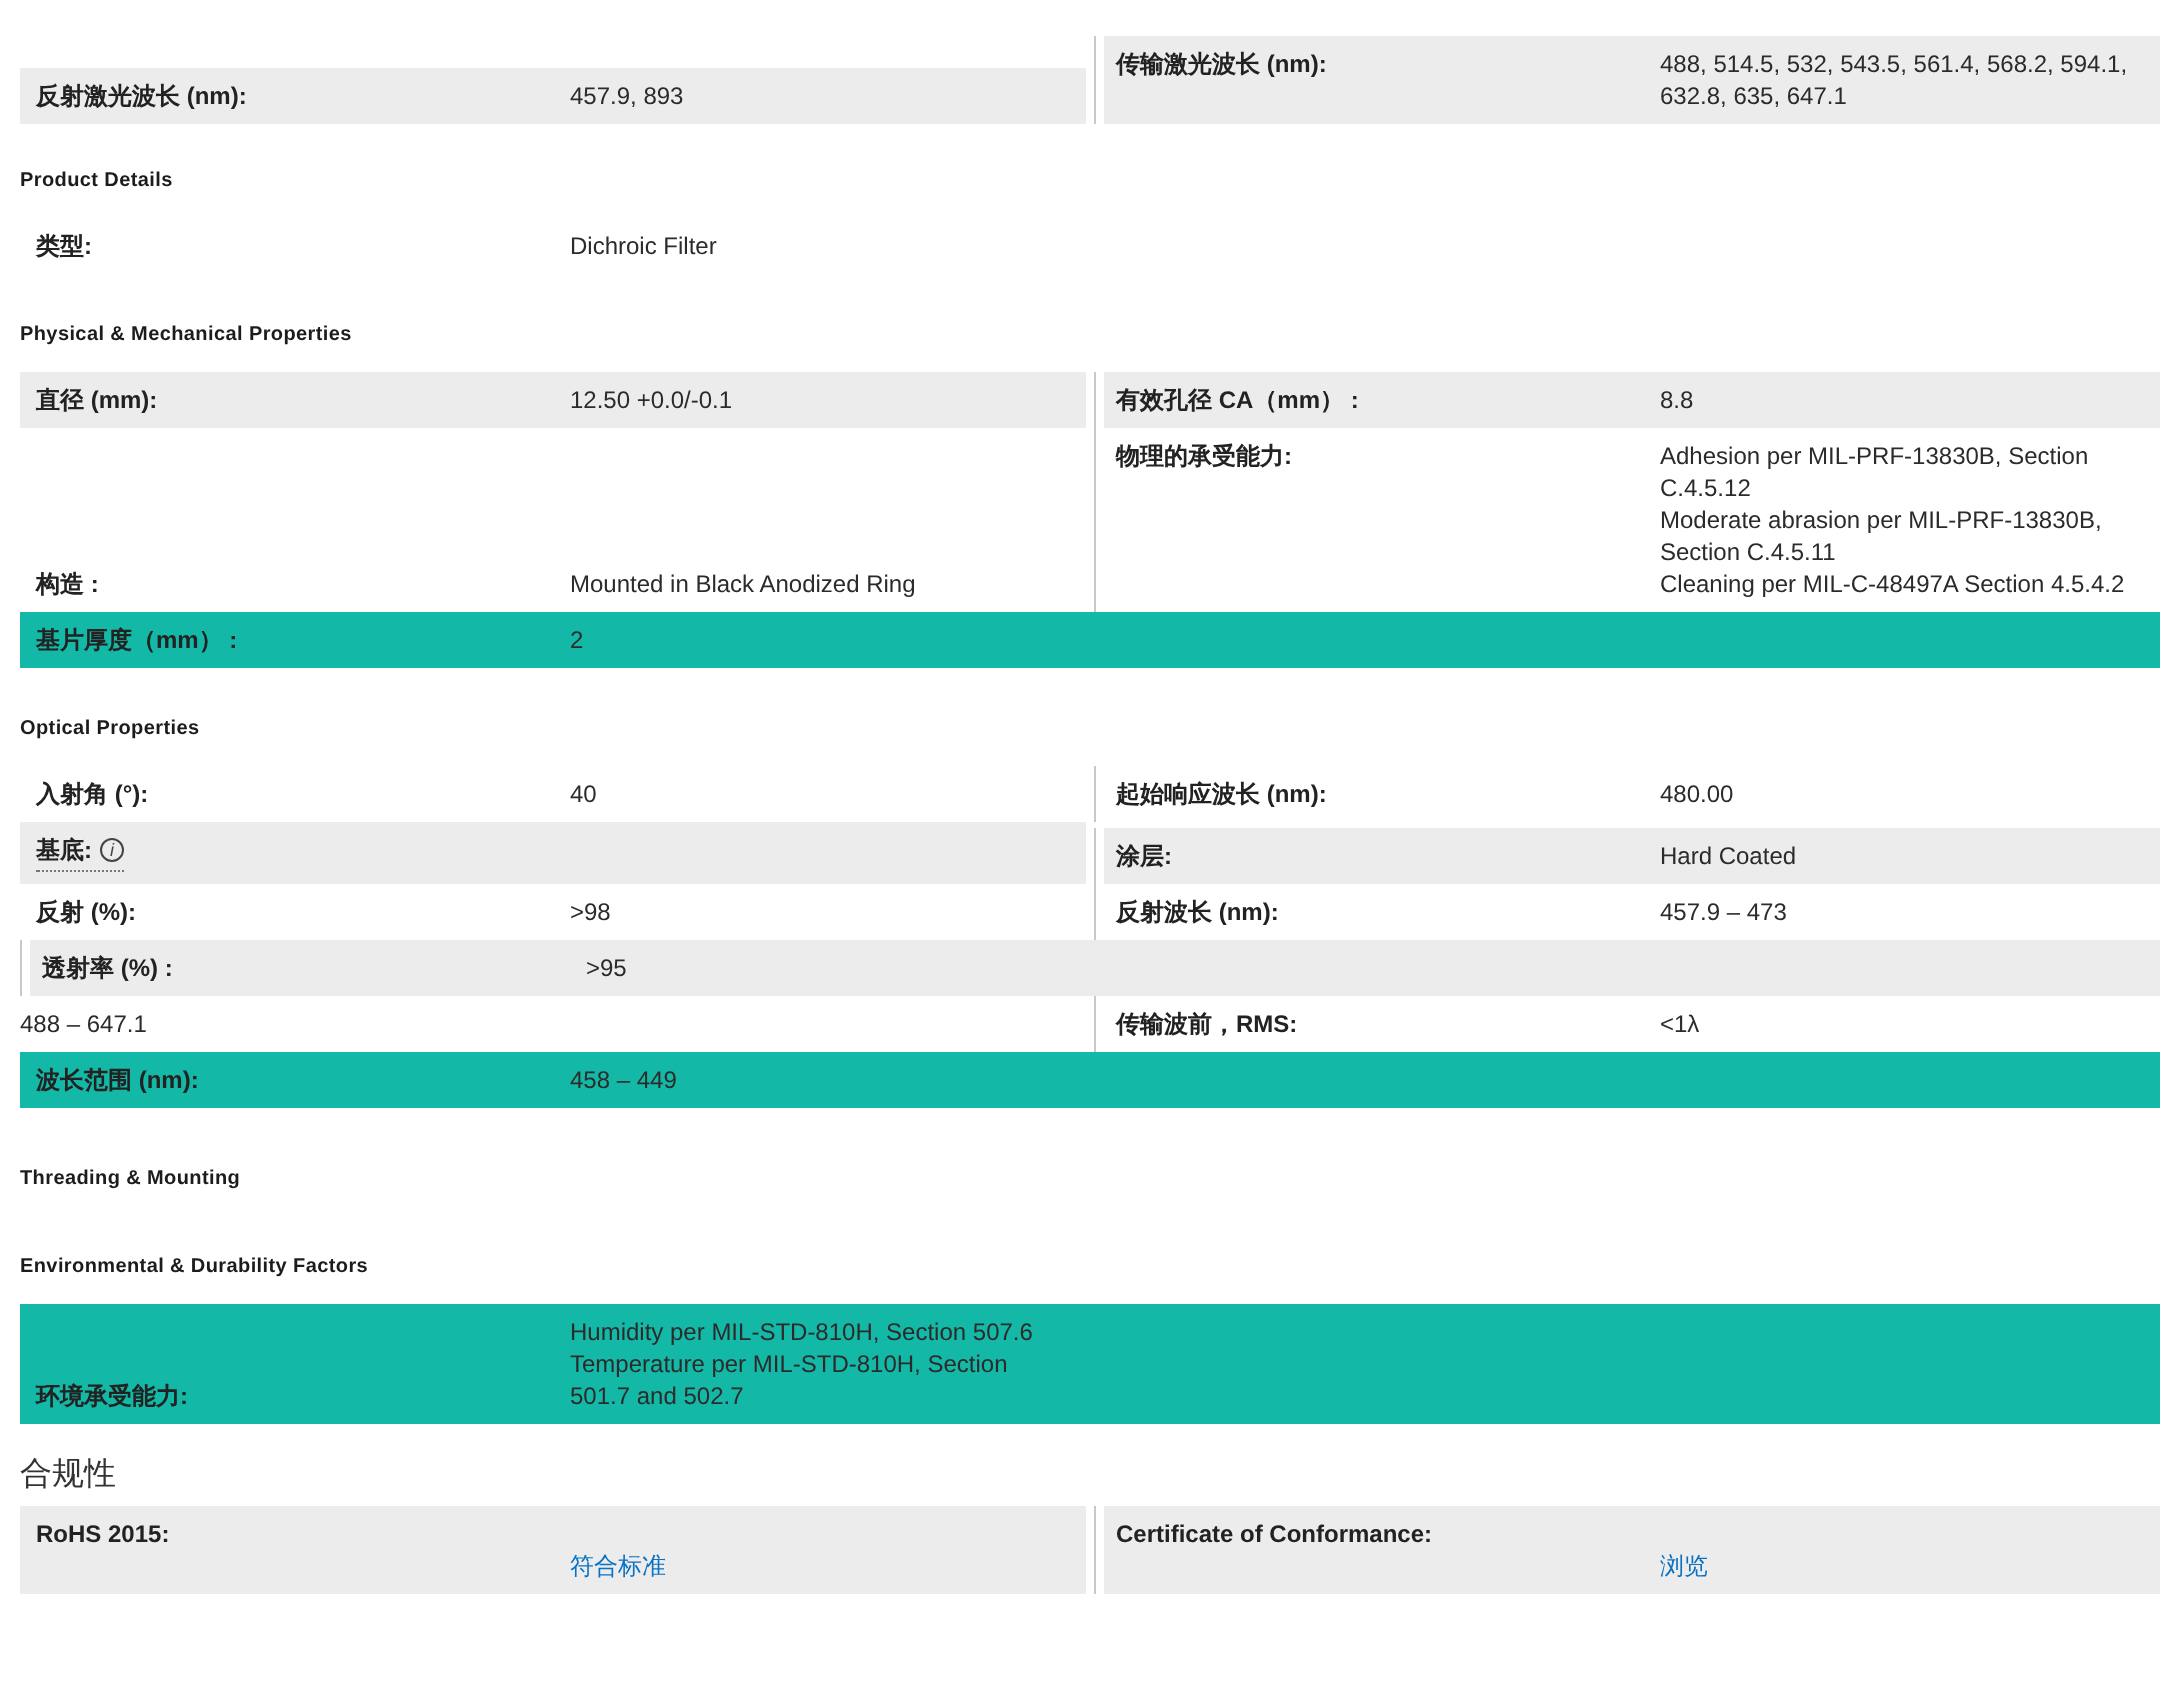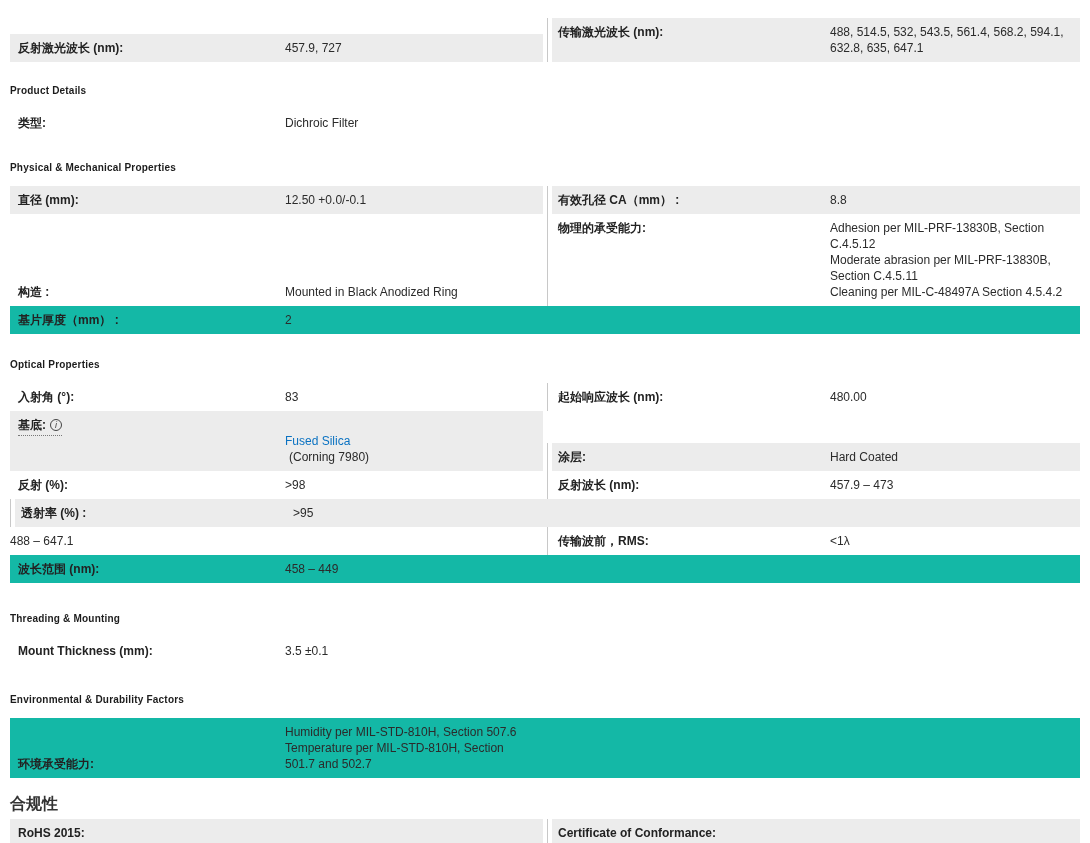--- a/index.html
+++ b/index.html
@@ -34,21 +34,21 @@
 
   
   h2.section {
     font-size: 10px; font-weight: bold; color: #1c1c1c;
     margin: 22px 0 9px 0; letter-spacing: 0.2px; line-height: 18px;
   }
   h2.section.first { margin-top: 20px; }
   h2.section.threading { margin-top: 27px; }
   h2.section.env { margin-top: 26px; }
   h2.section.cn {
-    font-size: 16px; font-weight: 700; color: #333;
+    font-size: 16px; font-weight: 400; color: #333;
     margin: 16px 0 5px 0; line-height: 20px; letter-spacing: 0;
   }
 
   a.link, span.link {
     color: #0a72c2; text-decoration: none; cursor: pointer;
   }
   .value-rest { margin-left: 4px; }
 
   .dotted {
     border-bottom: 1px dotted #777; padding-bottom: 2px;
@@ -63,21 +63,21 @@
   .info-icon::before { content: "i"; }
 </style>
 </head>
 <body>
 
 <div class="page">
 
   <div class="row split gray">
     <div class="half left">
       <div class="cell-label">反射激光波长 (nm):</div>
-      <div class="cell-value">457.9, 727</div>
+      <div class="cell-value">457.9, 893</div>
     </div>
     <div class="half right">
       <div class="cell-label">传输激光波长 (nm):</div>
       <div class="cell-value">488, 514.5, 532, 543.5, 561.4, 568.2, 594.1, 632.8, 635, 647.1</div>
     </div>
   </div>
 
   <h2 class="section first">Product Details</h2>
   <div class="row full white">
     <div class="cell-label">类型:</div>
@@ -109,38 +109,34 @@
   </div>
   <div class="row full gray">
     <div class="cell-label">基片厚度（mm） :</div>
     <div class="cell-value">2</div>
   </div>
 
   <h2 class="section">Optical Properties</h2>
   <div class="row split white">
     <div class="half left">
       <div class="cell-label">入射角 (°):</div>
-      <div class="cell-value">83</div>
+      <div class="cell-value">40</div>
     </div>
     <div class="half right">
       <div class="cell-label">起始响应波长 (nm):</div>
       <div class="cell-value">480.00</div>
     </div>
   </div>
   <div class="row split gray">
     <div class="half left">
       <div class="cell-label">
         <span class="dotted">
           <span>基底:</span>
           <span class="info-icon"></span>
         </span>
-      </div>
-      <div class="cell-value">
-        <span class="link">Fused Silica</span>
-        <span class="value-rest">(Corning 7980)</span>
       </div>
     </div>
     <div class="half right">
       <div class="cell-label">涂层:</div>
       <div class="cell-value">Hard Coated</div>
     </div>
   </div>
   <div class="row split white">
     <div class="half left">
       <div class="cell-label">反射 (%):</div>
@@ -165,24 +161,20 @@
       <div class="cell-label">传输波前，RMS:</div>
       <div class="cell-value">&lt;1λ</div>
     </div>
   </div>
   <div class="row full gray">
     <div class="cell-label">波长范围 (nm):</div>
     <div class="cell-value">458 – 449</div>
   </div>
 
   <h2 class="section threading">Threading &amp; Mounting</h2>
-  <div class="row full white">
-    <div class="cell-label">Mount Thickness (mm):</div>
-    <div class="cell-value">3.5 ±0.1</div>
-  </div>
 
   <h2 class="section env">Environmental &amp; Durability Factors</h2>
   <div class="row full gray">
     <div class="cell-label">环境承受能力:</div>
     <div class="cell-value">Humidity per MIL-STD-810H, Section 507.6
 Temperature per MIL-STD-810H, Section 501.7 and 502.7</div>
   </div>
 
   <h2 class="section cn">合规性</h2>
   <div class="row split gray">

